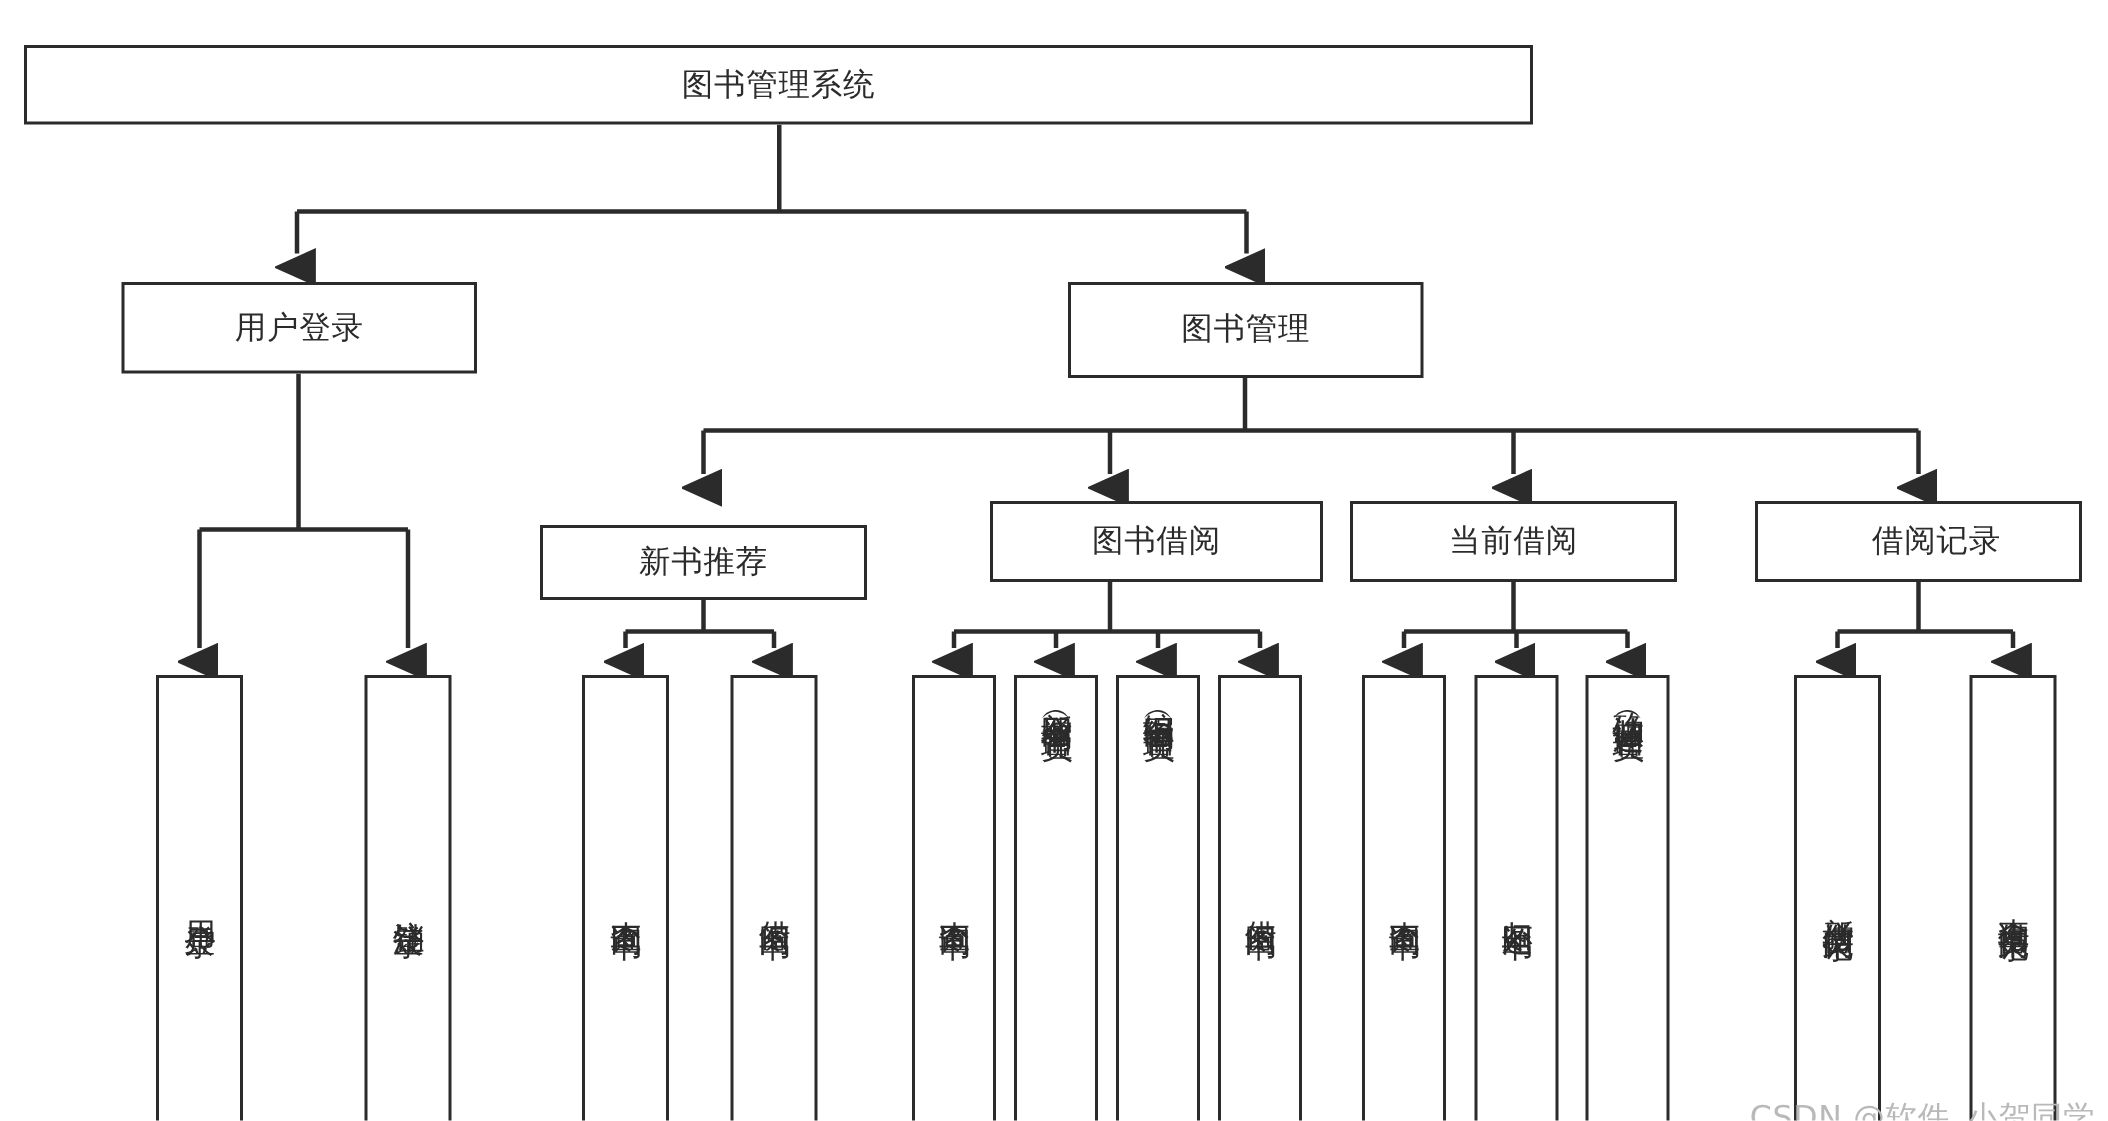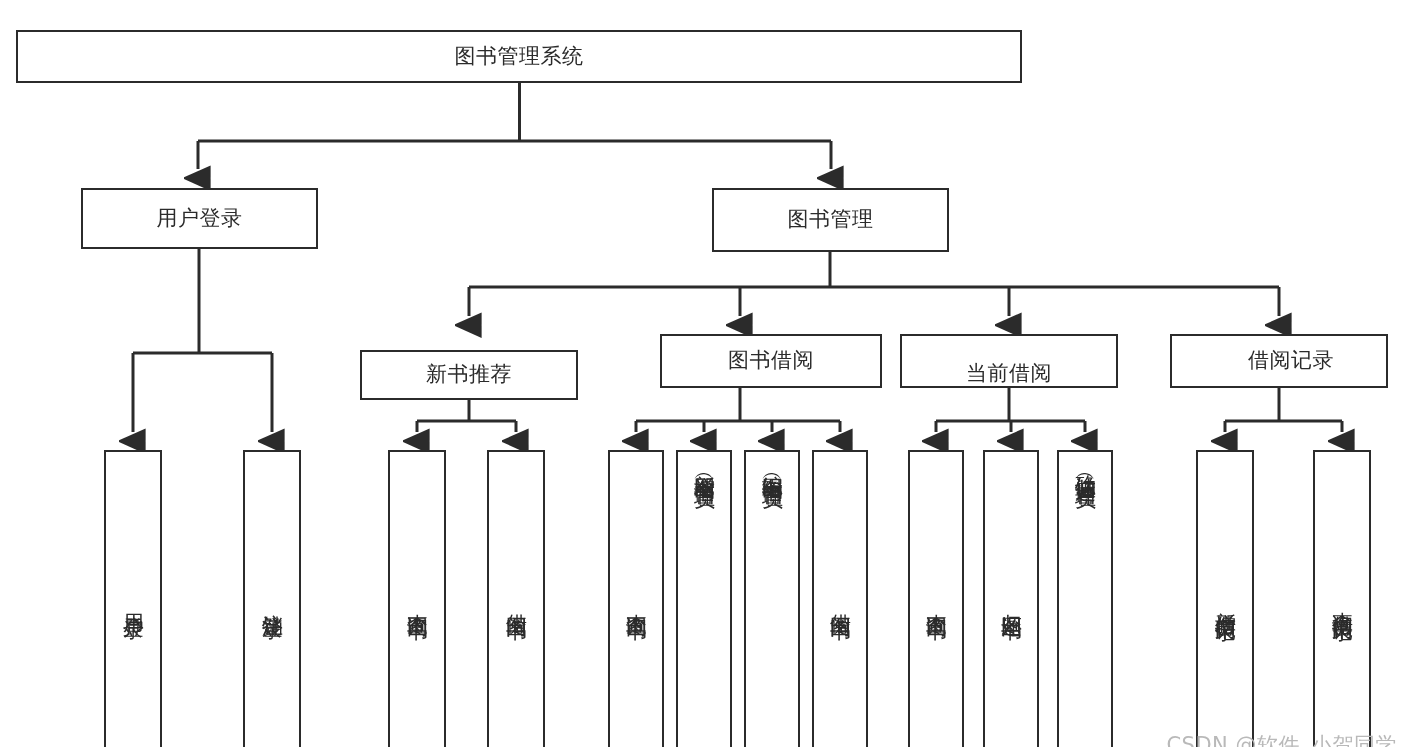--- a/index.html
+++ b/index.html
@@ -151,21 +151,21 @@
   </div>
 
   <div class="node-box" style="left:360px; top:334px; width:218px; height:50px;">
     <span class="node-label-h">新书推荐</span>
   </div>
 
   <div class="node-box" style="left:660px; top:318px; width:222px; height:54px;">
     <span class="node-label-h">图书借阅</span>
   </div>
 
-  <div class="node-box" style="left:900px; top:318px; width:218px; height:54px;align-items:flex-end;">
+  <div class="node-box" style="left:900px; top:318px; width:218px; height:54px;">
     <span class="node-label-h">当前借阅</span>
   </div>
 
   <div class="node-box" style="left:1170px; top:318px; width:218px; height:54px;padding-left:24px;">
     <span class="node-label-h">借阅记录</span>
   </div>
 
   <div class="leaf-box centered" style="left:104px; top:434px; width:58px; height:301px;">
     <span class="node-label-v">用户登录</span>
   </div>

